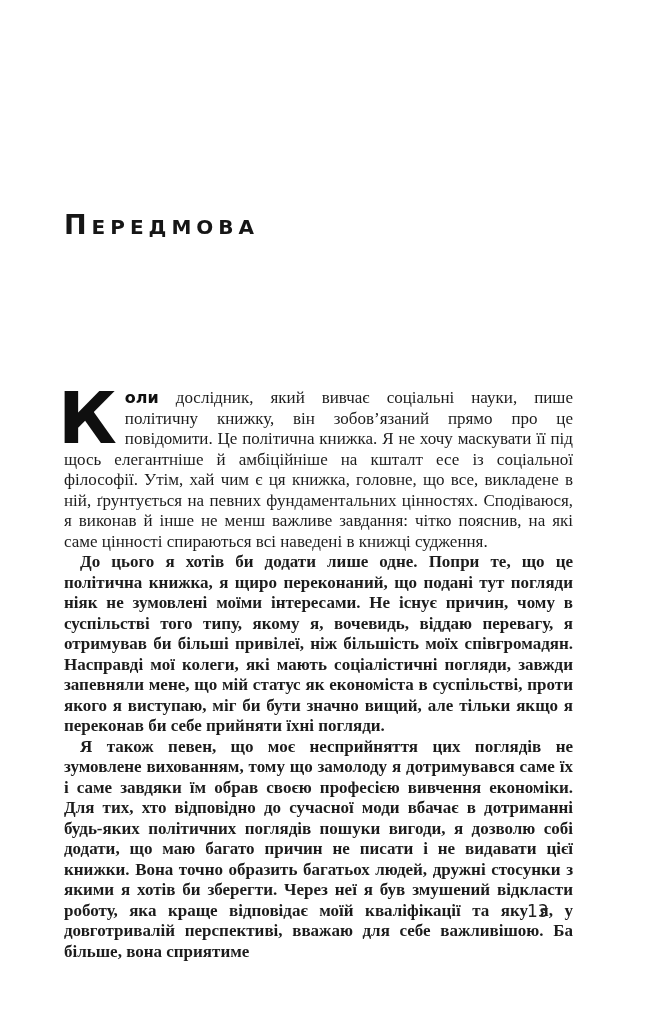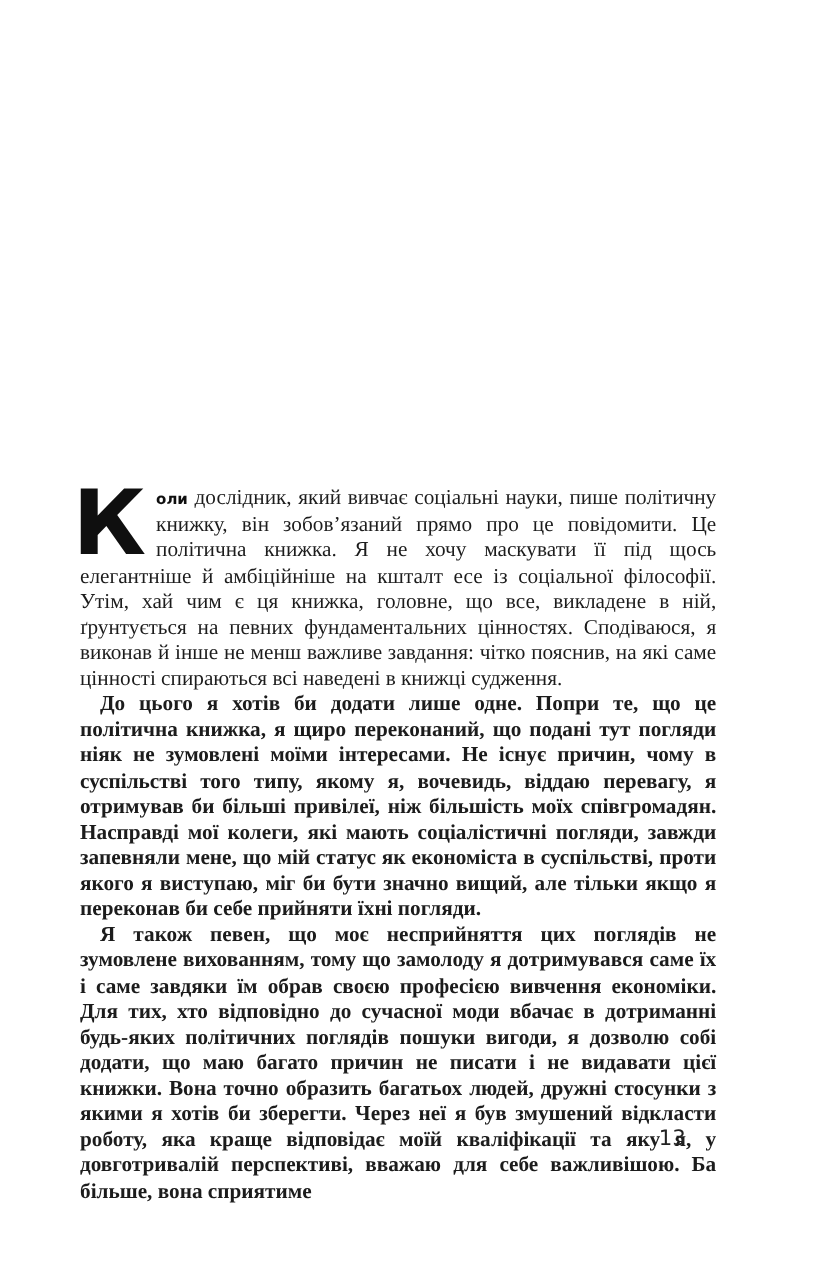--- a/index.html
+++ b/index.html
@@ -56,37 +56,38 @@
     font-weight: 700;
     font-size: 72px;
     line-height: 57px;
     height: 59px;
     margin: 2px 8px 0 -6px;
     color: #0f0f0f;
   }
   .lead-word {
     font-family: "DejaVu Sans", sans-serif;
     font-weight: 700;
-    font-size: 12px;
+    font-size: 16px;
     color: #0f0f0f;
   }
   .page-number {
     position: absolute;
     left: 527px;
     top: 901px;
     font-family: "DejaVu Sans", sans-serif;
     font-size: 17px;
     color: #222222;
   }
 </style>
 </head>
 <body>
 
 <div class="page">
 
+  <h1 class="chapter-title">Передмова</h1>
 
   <div class="textblock">
     <p>
       <span class="dropcap">К</span><span class="lead-word">оли</span><span> дослідник, який вивчає соціальні науки, пише політичну книжку, він зобов’язаний прямо про це повідомити. Це політична книжка. Я не хочу маскувати її під щось елегантніше й амбіційніше на кшталт есе із соціальної філософії. Утім, хай чим є ця книжка, головне, що все, викладене в ній, ґрунтується на певних фундаментальних цінностях. Сподіваюся, я виконав й інше не менш важливе завдання: чітко пояснив, на які саме цінності спираються всі наведені в книжці судження.</span>
     </p>
     <p class="indented">До цього я хотів би додати лише одне. Попри те, що це політична книжка, я щиро переконаний, що подані тут погляди ніяк не зумовлені моїми інтересами. Не існує причин, чому в суспільстві того типу, якому я, вочевидь, віддаю перевагу, я отримував би більші привілеї, ніж більшість моїх співгромадян. Насправді мої колеги, які мають соціалістичні погляди, завжди запевняли мене, що мій статус як економіста в суспільстві, проти якого я виступаю, міг би бути значно вищий, але тільки якщо я переконав би себе прийняти їхні погляди.</p>
     <p class="indented">Я також певен, що моє несприйняття цих поглядів не зумовлене вихованням, тому що замолоду я дотримувався саме їх і саме завдяки їм обрав своєю професією вивчення економіки. Для тих, хто відповідно до сучасної моди вбачає в дотриманні будь-яких політичних поглядів пошуки вигоди, я дозволю собі додати, що маю багато причин не писати і не видавати цієї книжки. Вона точно образить багатьох людей, дружні стосунки з якими я хотів би зберегти. Через неї я був змушений відкласти роботу, яка краще відповідає моїй кваліфікації та яку я, у довготривалій перспективі, вважаю для себе важливішою. Ба більше, вона сприятиме</p>
   </div>
 
   <div class="page-number">13</div>

